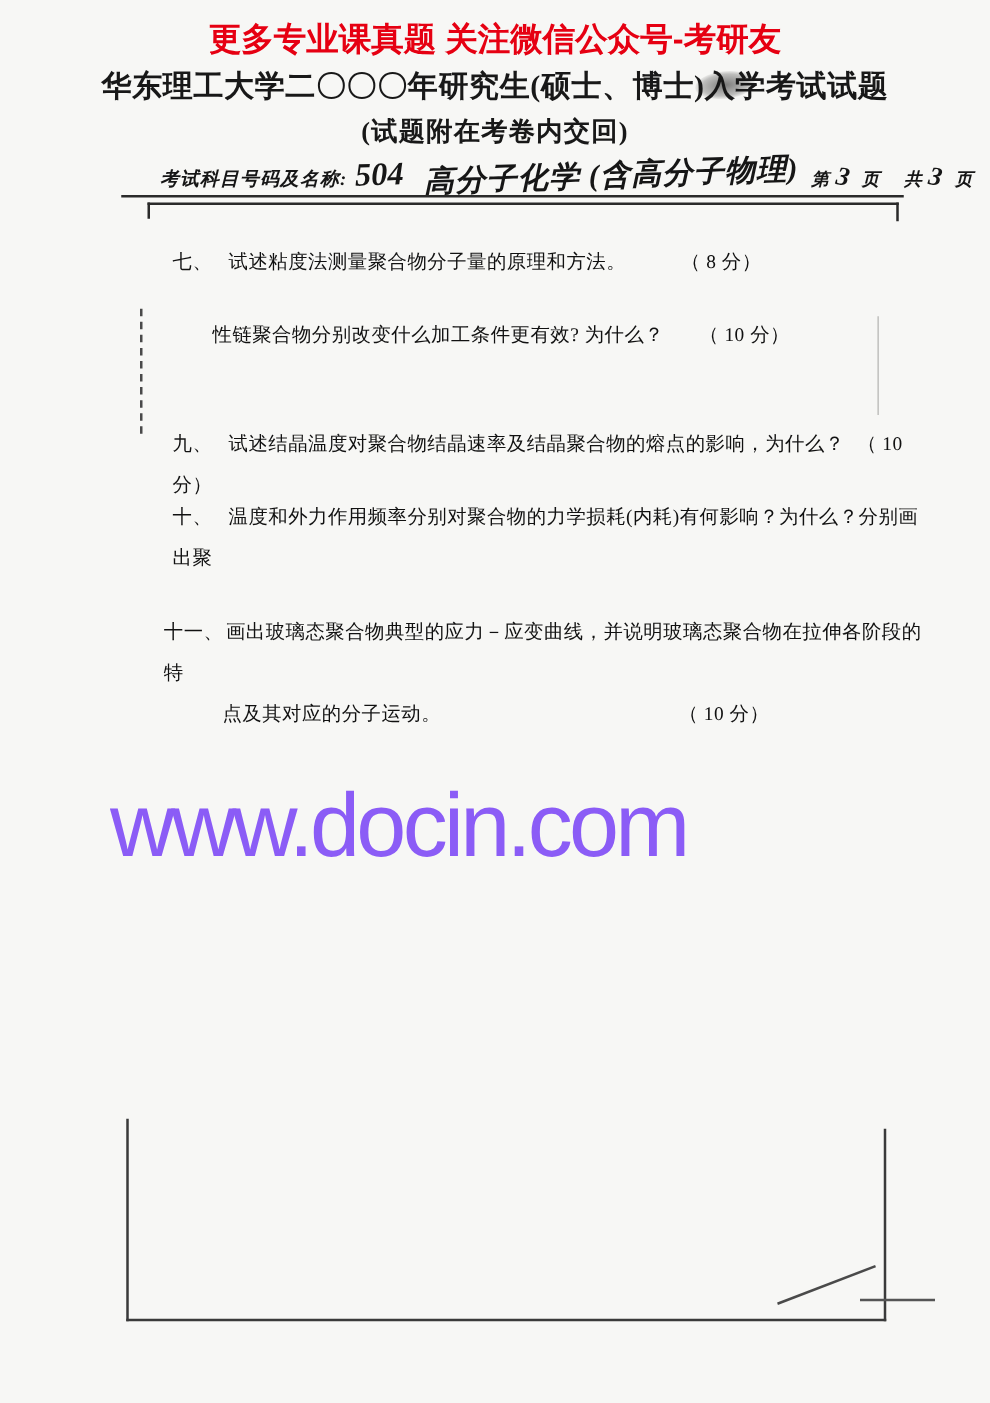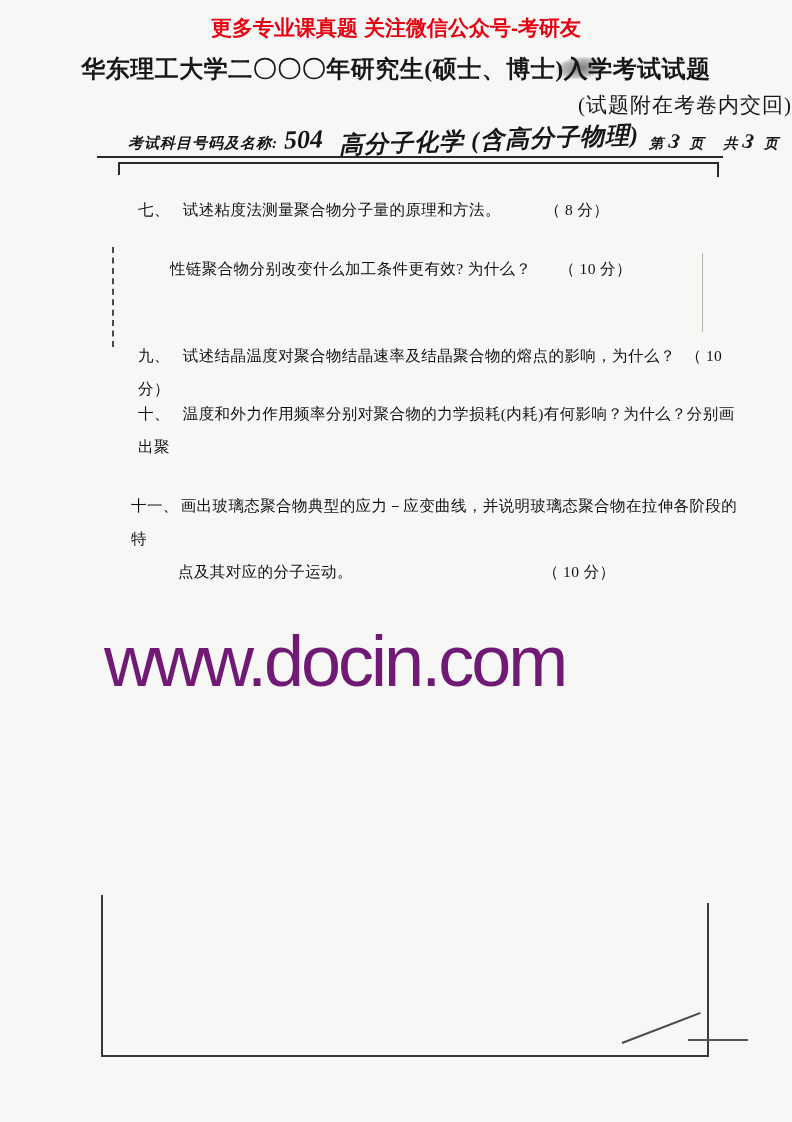--- a/index.html
+++ b/index.html
@@ -8,33 +8,33 @@
     position: relative;
     background: #f7f7f5;
     font-family: "Liberation Serif", serif;
     color: #161616;
     overflow: hidden;
   }
   .banner {
     position: absolute; top: 14px; left: 0; width: 100%;
     text-align: center;
     font-family: "Liberation Sans", sans-serif;
-    font-weight: bold; font-size: 21px;
+    font-weight: bold; font-size: 26px;
     color: #e60012;
   }
   .title-line1 {
     position: absolute; top: 53px; left: 0; width: 100%;
     text-align: center;
     font-weight: bold; font-size: 24px; letter-spacing: 0.5px;
     color: #181818;
   }
   .title-line2 {
     position: absolute; top: 91px; left: 0; width: 100%;
-    text-align: right;
-    font-weight: normal; font-size: 21px; letter-spacing: 1px;
+    text-align: center;
+    font-weight: bold; font-size: 21px; letter-spacing: 1px;
     color: #181818;
   }
   .ink-smudge {
     position: absolute; left: 556px; top: 57px; width: 48px; height: 22px;
     background: radial-gradient(ellipse at center, rgba(20,20,20,0.55) 0%, rgba(20,20,20,0.25) 55%, rgba(20,20,20,0) 75%);
     border-radius: 50%;
     transform: rotate(-6deg);
   }
   .subject-row {
     position: absolute; left: 128px; top: 124px; width: 640px;
@@ -58,24 +58,24 @@
   .question {
     position: absolute; left: 138px; width: 610px;
     font-size: 15.5px; letter-spacing: 0.4px; line-height: 33px;
     color: #111;
   }
   .q-num { margin-right: 13px; }
   .q-num.tight { margin-right: 2px; }
   .q-cont { padding-left: 32px; }
   .q-cont.deep { padding-left: 47px; }
   .watermark {
-    position: absolute; left: 104px; top: 620px;
+    position: absolute; left: 88px; top: 620px;
     font-family: "Liberation Sans", sans-serif;
     font-size: 72px; letter-spacing: -3px;
-    color: #701a75; white-space: nowrap;
+    color: #8b5cf6; white-space: nowrap;
   }
   .dashed-left {
     position: absolute; left: 112px; top: 247px; height: 100px; width: 0;
     border-left: 2px dashed #4a4a4a;
   }
   .faint-right {
     position: absolute; left: 702px; top: 253px; height: 79px; width: 1px;
     background: #b5b5b2;
   }
   .frame-left  { left: 101px; top: 895px; width: 2px; height: 162px; background: #3a3a3a; }

